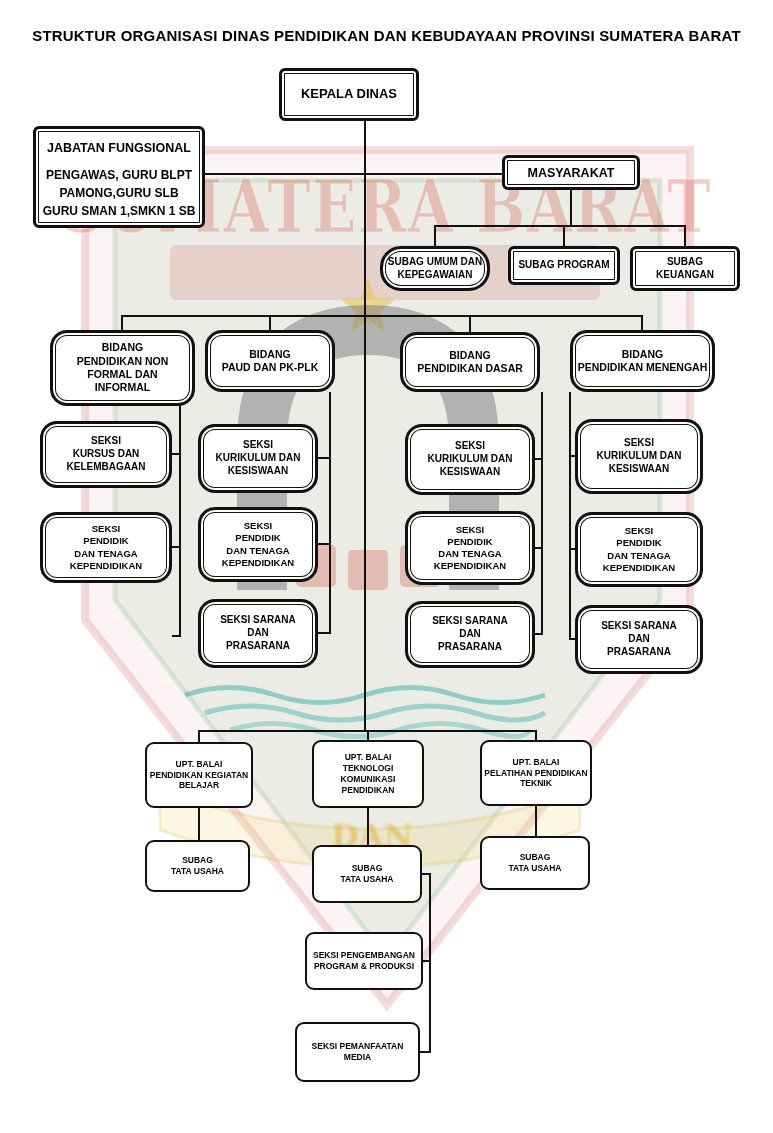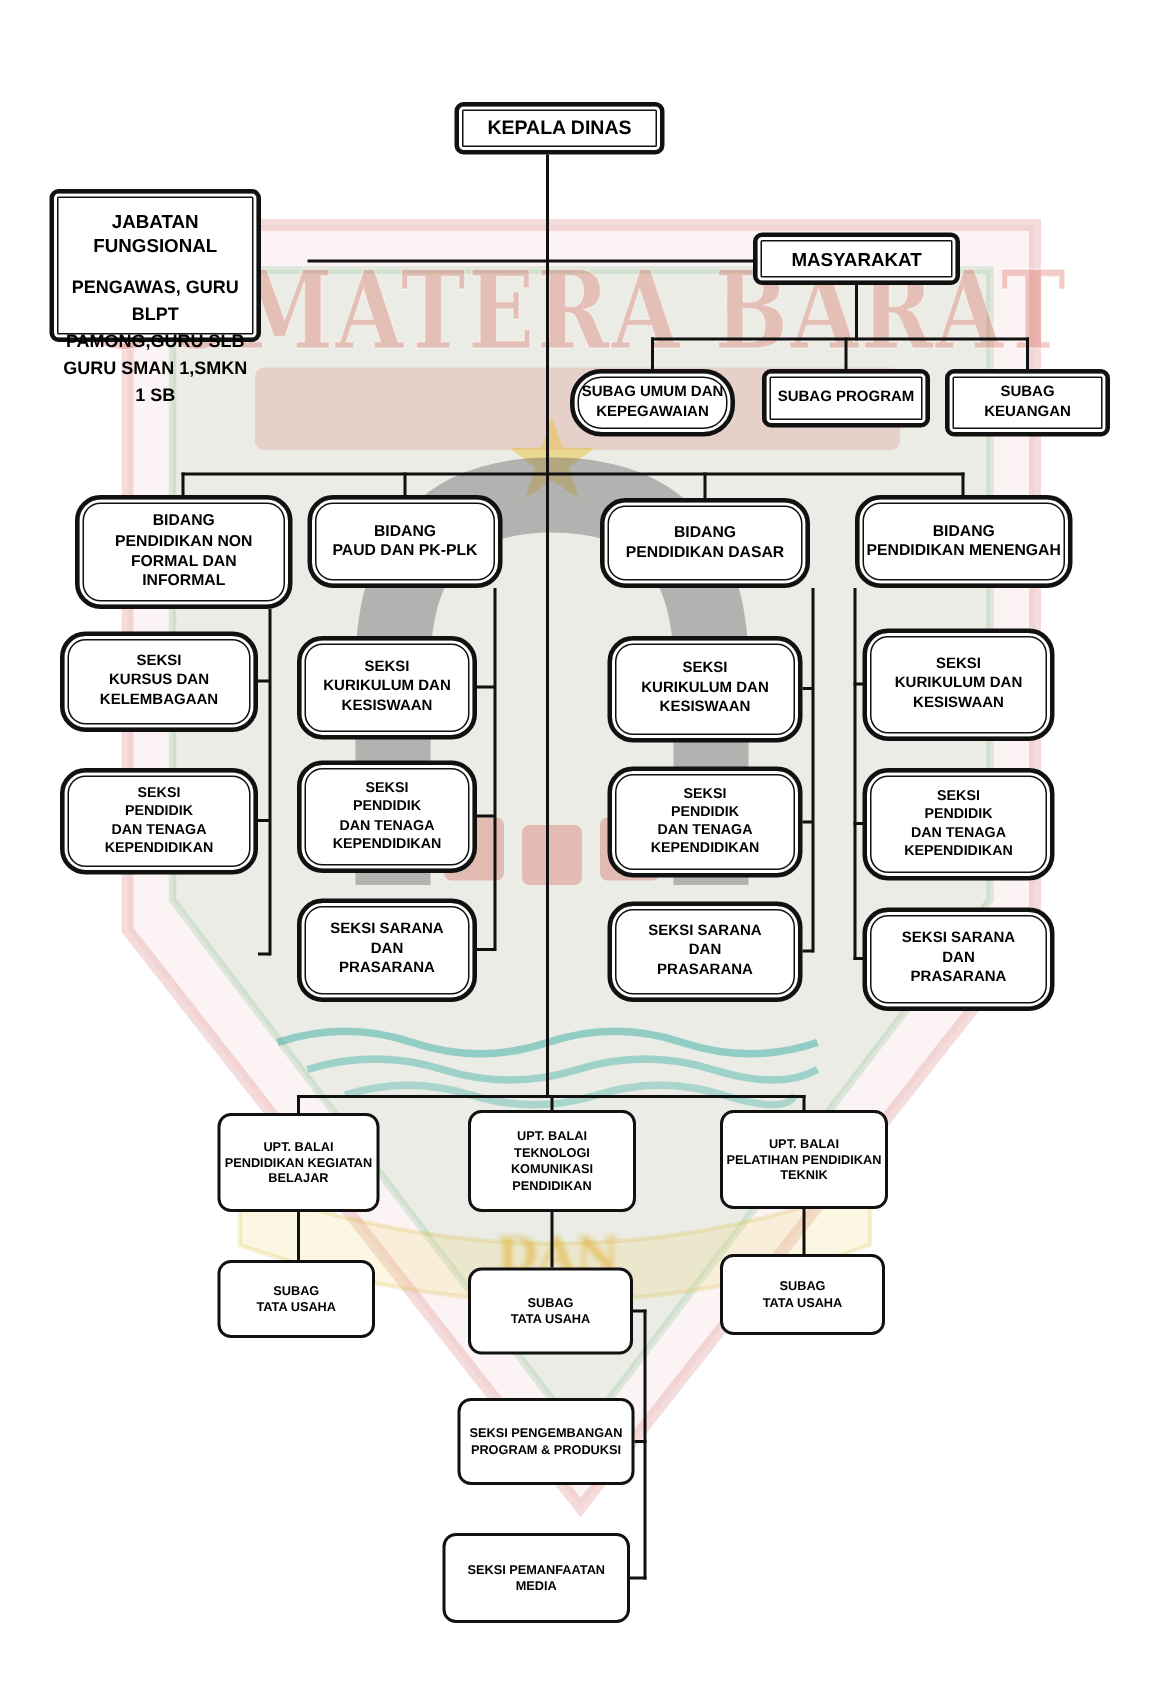--- a/index.html
+++ b/index.html
@@ -54,20 +54,21 @@
     <rect x="348" y="550" width="40" height="40" rx="5" fill="rgba(205,60,50,0.28)"></rect>
     <rect x="400" y="545" width="40" height="42" rx="5" fill="rgba(205,60,50,0.28)"></rect>
     <path d="M185 695 Q230 680 275 695 T365 695 T455 695 T545 695" fill="none" stroke="rgba(0,155,145,0.38)" stroke-width="5"></path>
     <path d="M205 713 Q250 699 295 713 T385 713 T475 713 T545 713" fill="none" stroke="rgba(0,155,145,0.33)" stroke-width="5"></path>
     <path d="M230 730 Q272 717 314 730 T398 730 T482 730 T530 730" fill="none" stroke="rgba(0,155,145,0.28)" stroke-width="5"></path>
     <path d="M160 790 Q370 868 580 790 L580 830 Q370 905 160 830 Z" fill="rgba(240,215,110,0.20)" stroke="rgba(220,180,60,0.22)" stroke-width="3"></path>
     <text x="372" y="847" text-anchor="middle" font-family="DejaVu Serif, serif" font-weight="bold" font-size="32" fill="rgba(225,170,30,0.5)" filter="url(#wblur)">DAN</text>
     <text x="387" y="232" text-anchor="middle" font-family="DejaVu Serif, serif" font-weight="bold" font-size="72" letter-spacing="2" textLength="650" lengthAdjust="spacingAndGlyphs" fill="rgba(215,85,70,0.30)" stroke="rgba(255,255,255,0.45)" stroke-width="1">SUMATERA BARAT</text>
   </svg>
 
+  <div class="title">STRUKTUR ORGANISASI DINAS PENDIDIKAN DAN KEBUDAYAAN PROVINSI SUMATERA BARAT</div>
 
 <div class="line" style="left: 364px; top: 103px; width: 2px; height: 628px;"></div>
     <div class="line" style="left: 205px; top: 173px; width: 159px; height: 2px;"></div>
     <div class="line" style="left: 366px; top: 173px; width: 136px; height: 2px;"></div>
     <div class="line" style="left: 570px; top: 190px; width: 2px; height: 37px;"></div>
     <div class="line" style="left: 434px; top: 225px; width: 252px; height: 2px;"></div>
     <div class="line" style="left: 434px; top: 225px; width: 2px; height: 21px;"></div>
     <div class="line" style="left: 563px; top: 225px; width: 2px; height: 21px;"></div>
     <div class="line" style="left: 684px; top: 225px; width: 2px; height: 21px;"></div>
     <div class="line" style="left: 121px; top: 315px; width: 522px; height: 2px;"></div>
@@ -95,22 +96,22 @@
     <div class="line" style="left: 198px; top: 730px; width: 2px; height: 12px;"></div>
     <div class="line" style="left: 367px; top: 730px; width: 2px; height: 10px;"></div>
     <div class="line" style="left: 535px; top: 730px; width: 2px; height: 10px;"></div>
     <div class="line" style="left: 198px; top: 808px; width: 2px; height: 32px;"></div>
     <div class="line" style="left: 367px; top: 808px; width: 2px; height: 37px;"></div>
     <div class="line" style="left: 535px; top: 806px; width: 2px; height: 30px;"></div>
     <div class="line" style="left: 422px; top: 873px; width: 9px; height: 2px;"></div>
     <div class="line" style="left: 429px; top: 873px; width: 2px; height: 180px;"></div>
     <div class="line" style="left: 423px; top: 960px; width: 8px; height: 2px;"></div>
     <div class="line" style="left: 420px; top: 1051px; width: 11px; height: 2px;"></div>
-    <div class="node rect" style="left: 303px; top: 68px; width: 140px; height: 35px; font-size: 13px;"><span>KEPALA DINAS</span></div>
-    <div class="node rect jf" style="left: 33px; top: 126px; width: 141px; height: 102px; font-size: 12px; text-align: center;"><div class="jf-head">JABATAN FUNGSIONAL</div><div class="jf-detail">PENGAWAS, GURU BLPT
+    <div class="node rect" style="left: 279px; top: 68px; width: 140px; height: 53px; font-size: 13px;"><span>KEPALA DINAS</span></div>
+    <div class="node rect jf" style="left: 33px; top: 126px; width: 172px; height: 102px; font-size: 12px; text-align: center;"><div class="jf-head">JABATAN FUNGSIONAL</div><div class="jf-detail">PENGAWAS, GURU BLPT
 PAMONG,GURU SLB
 GURU SMAN 1,SMKN 1 SB</div></div>
     <div class="node rect" style="left: 502px; top: 155px; width: 138px; height: 35px; font-size: 12.5px;"><span>MASYARAKAT</span></div>
     <div class="node rect" style="left: 380px; top: 246px; width: 110px; height: 45px; font-size: 10px; border-radius: 21px;"><span>SUBAG UMUM DAN
 KEPEGAWAIAN</span></div>
     <div class="node rect" style="left: 508px; top: 246px; width: 112px; height: 39px; font-size: 10px; justify-content: center;"><span>SUBAG PROGRAM</span></div>
     <div class="node rect" style="left: 630px; top: 246px; width: 110px; height: 45px; font-size: 10px;"><span>SUBAG
 KEUANGAN</span></div>
     <div class="node round" style="left: 50px; top: 330px; width: 145px; height: 76px; font-size: 10.5px;"><span>BIDANG
 PENDIDIKAN NON

